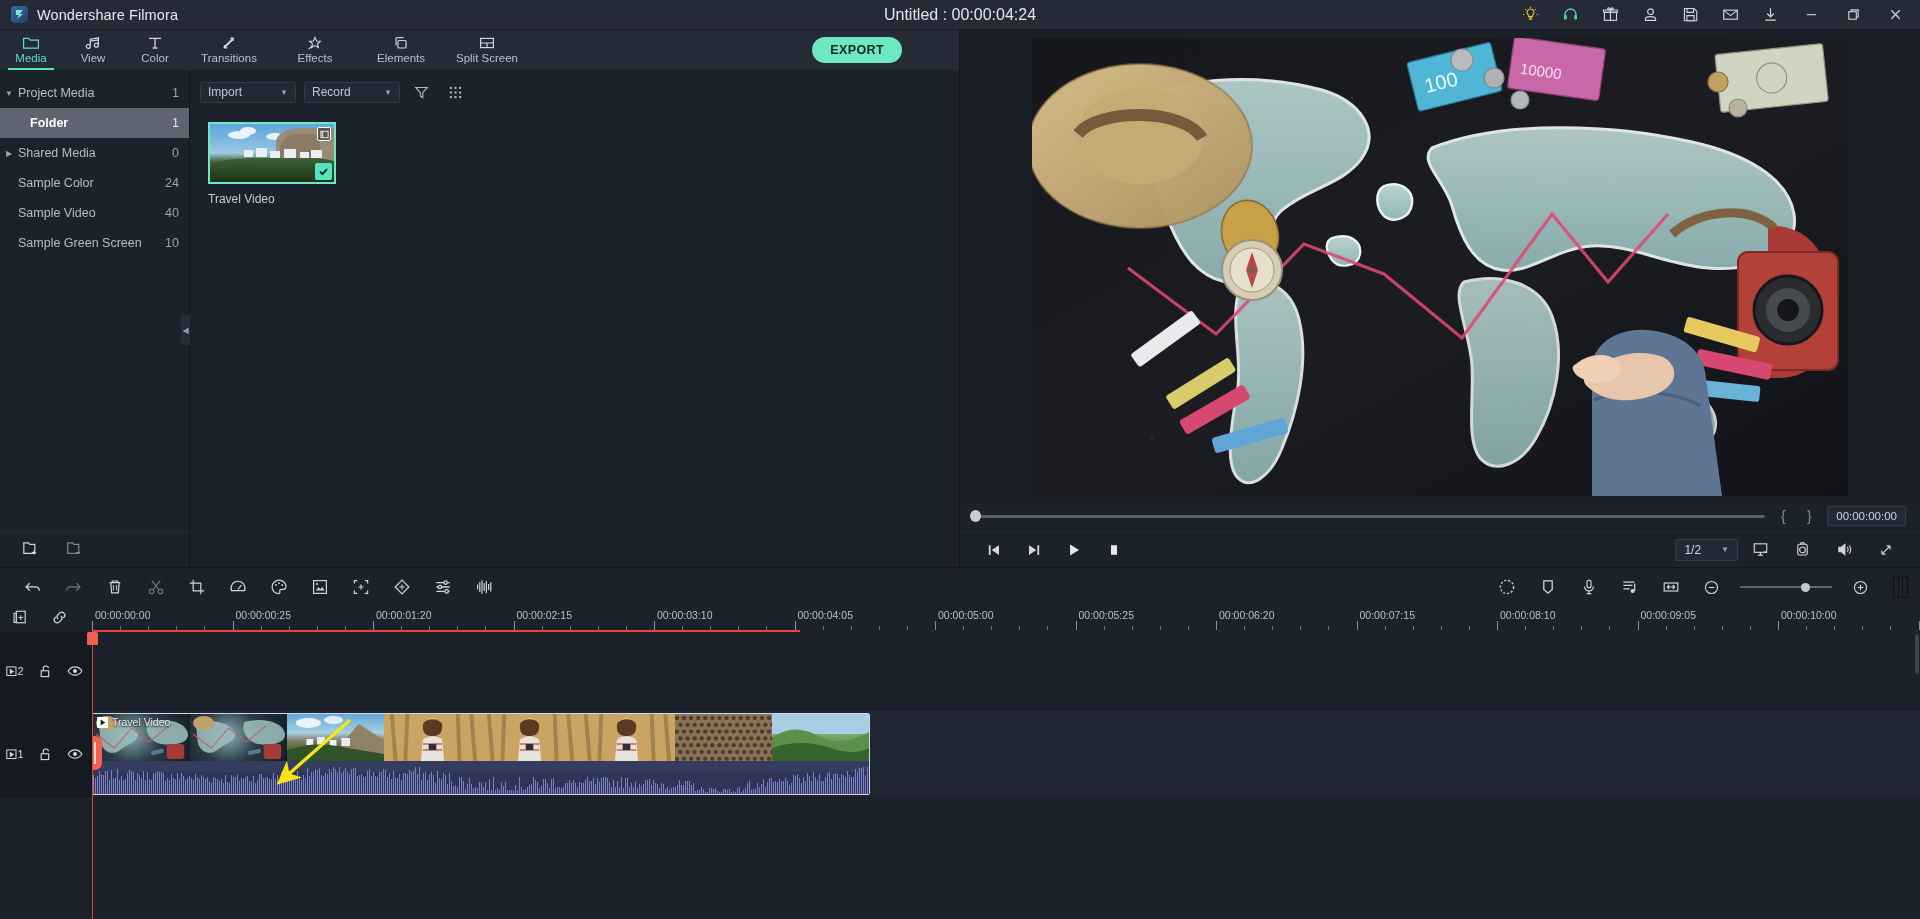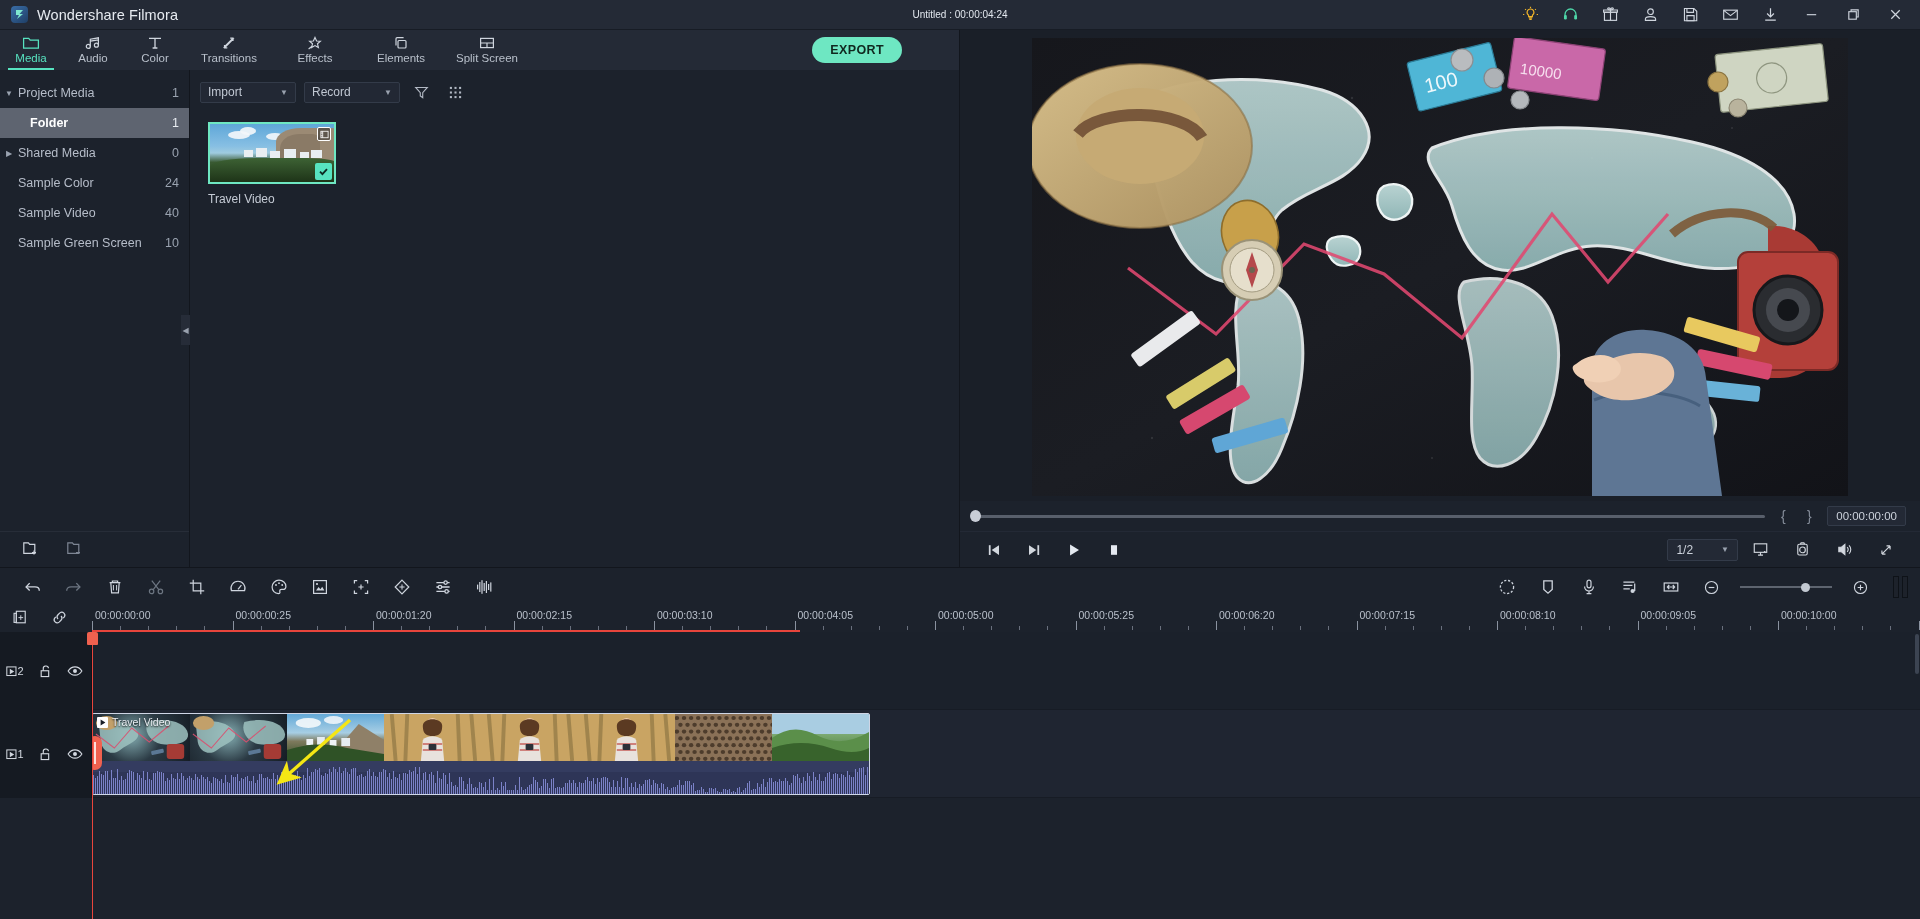--- a/index.html
+++ b/index.html
@@ -17,21 +17,21 @@
   .titlebar {
     height: 30px; background: #242a36; display: flex; align-items: center;
     flex: none; position: relative; border-bottom: 1px solid #171c25;
   }
   .logo-box { width: 26px; height: 30px; display:flex; align-items:center; justify-content:center; margin-left: 6px;}
   .logo-sq { width: 17px; height: 17px; border-radius: 4px; background: linear-gradient(140deg,#3a6ea8,#1f3f66); display:flex;align-items:center;justify-content:center; }
   .logo-sq svg { display:block; }
   .app-title { font-size: 14.5px; color: #e6eaf0; margin-left: 5px; letter-spacing:0.1px; }
   .menu { display:flex; align-items:center; margin-left: 36px; gap: 0px; }
   .menu-item { font-size: 13.5px; color: #aeb6c2; padding: 4px 13px; cursor: default; }
-  .doc-title { position:absolute; left:0; right:0; text-align:center; font-size:10px; color:#e2e7ee; pointer-events:none;}
+  .doc-title { position:absolute; left:0; right:0; text-align:center; font-size:16px; color:#e2e7ee; pointer-events:none;}
   .tb-right { margin-left:auto; display:flex; align-items:center; gap: 0px; padding-right: 4px;}
   .tb-ico { width: 40px; height: 30px; display:flex; align-items:center; justify-content:center; cursor:default;}
   .win-ico { width: 42px; height:30px; display:flex;align-items:center;justify-content:center;}
 
   
   .upper { display:flex; flex:none; height: 537px; background:#1c222c; position: relative;}
 
   
   .leftcol { width: 960px; display:flex; flex-direction:column; background:#1c222c; border-right:1px solid #12161d;}
   .tabbar { height: 40px; background:#242a36; display:flex; position:relative; flex:none; }
@@ -98,21 +98,21 @@
   .seekrow { height: 30px; display:flex; align-items:center; padding: 0 14px; gap:10px; flex:none;}
   .track { flex:1; height:3px; background:#585f6b; border-radius:2px; position:relative;}
   .knob { position:absolute; left:-4px; top:-4.5px; width:11px; height:12px; border-radius:50%; background:#c8cdd6;}
   .brace { color:#7d8architect; }
   .brace { font-size:14px; color:#868e9b; width:16px; text-align:center; cursor:default;}
   .tcode { background:#232935; border:1px solid #333b49; border-radius:2px; padding:3px 8px; font-size:11.5px; color:#ccd2db;}
   .ctrlrow { height: 36px; display:flex; align-items:center; padding:0 14px; gap:0px; flex:none; border-top:1px solid #232935;}
   .pbtn { width:40px;height:36px; display:flex;align-items:center;justify-content:center;cursor:default;}
   .ctrl-right { margin-left:auto; display:flex; align-items:center; gap:2px;}
   .ratio { background:#232935; border:1px solid #333b49; border-radius:2px; height:22px; display:flex;align-items:center;
-           padding:0 8px; font-size:12px; color:#ccd2db; gap:28px; cursor:default;}
+           padding:0 8px; font-size:12px; color:#ccd2db; gap:20px; cursor:default;}
 
   
   .timeline { flex:1; display:flex; flex-direction:column; background:#1c222c; border-top:1px solid #12161d; min-height:0;}
   .tltools { height: 38px; display:flex; align-items:center; padding-left: 12px; gap:0px; flex:none; }
   .tlt { width: 41px; height:38px; display:flex;align-items:center;justify-content:center;cursor:default;}
   .tlt-right { margin-left:auto; display:flex; align-items:center; padding-right: 8px;}
   .zoomtrack { width: 92px; height:2px; background:#5d646f; position:relative; margin: 0 8px;}
   .zoomknob { position:absolute; right:22px; top:-3.5px; width:9px;height:9px;border-radius:50%;background:#c2c8d1;}
   .pausebars { display:flex; gap:3px; margin-left:12px; margin-right:4px;}
   .pausebars i { display:block; width:6px;height:22px;background:#1d222b; border:1px solid #0e1218;}
@@ -246,21 +246,21 @@
           </svg>
           <div class="tlabel">Media</div>
           <div class="tbar"></div>
         </div>
         <div class="tab">
           <svg width="18" height="14" viewBox="0 0 18 14" fill="none" stroke="#cfd5de" stroke-width="1.2">
             <circle cx="4.3" cy="10.4" r="2"></circle>
               <circle cx="12.4" cy="9.2" r="2"></circle>
             <path d="M6.3 10.4V3.2l8.1-1.4v7.4M6.3 5.2l8.1-1.4"></path>
           </svg>
-          <div class="tlabel">Audio</div>
+          <div class="tlabel">View</div>
         </div>
         <div class="tab">
           <svg width="18" height="14" viewBox="0 0 18 14" fill="none" stroke="#cfd5de" stroke-width="1.3">
             <path d="M3 2.4h12M9 2.4v9.6M6.6 12h4.8"></path>
           </svg>
           <div class="tlabel">Color</div>
         </div>
         <div class="tab wide">
           <svg width="18" height="14" viewBox="0 0 18 14" fill="none" stroke="#cfd5de" stroke-width="1.2">
             <path d="M3.5 11.6L13 2.2M10.2 2.2H13v2.8M14 2.4L4.5 11.8M7.3 11.8H4.5V9"></path>

